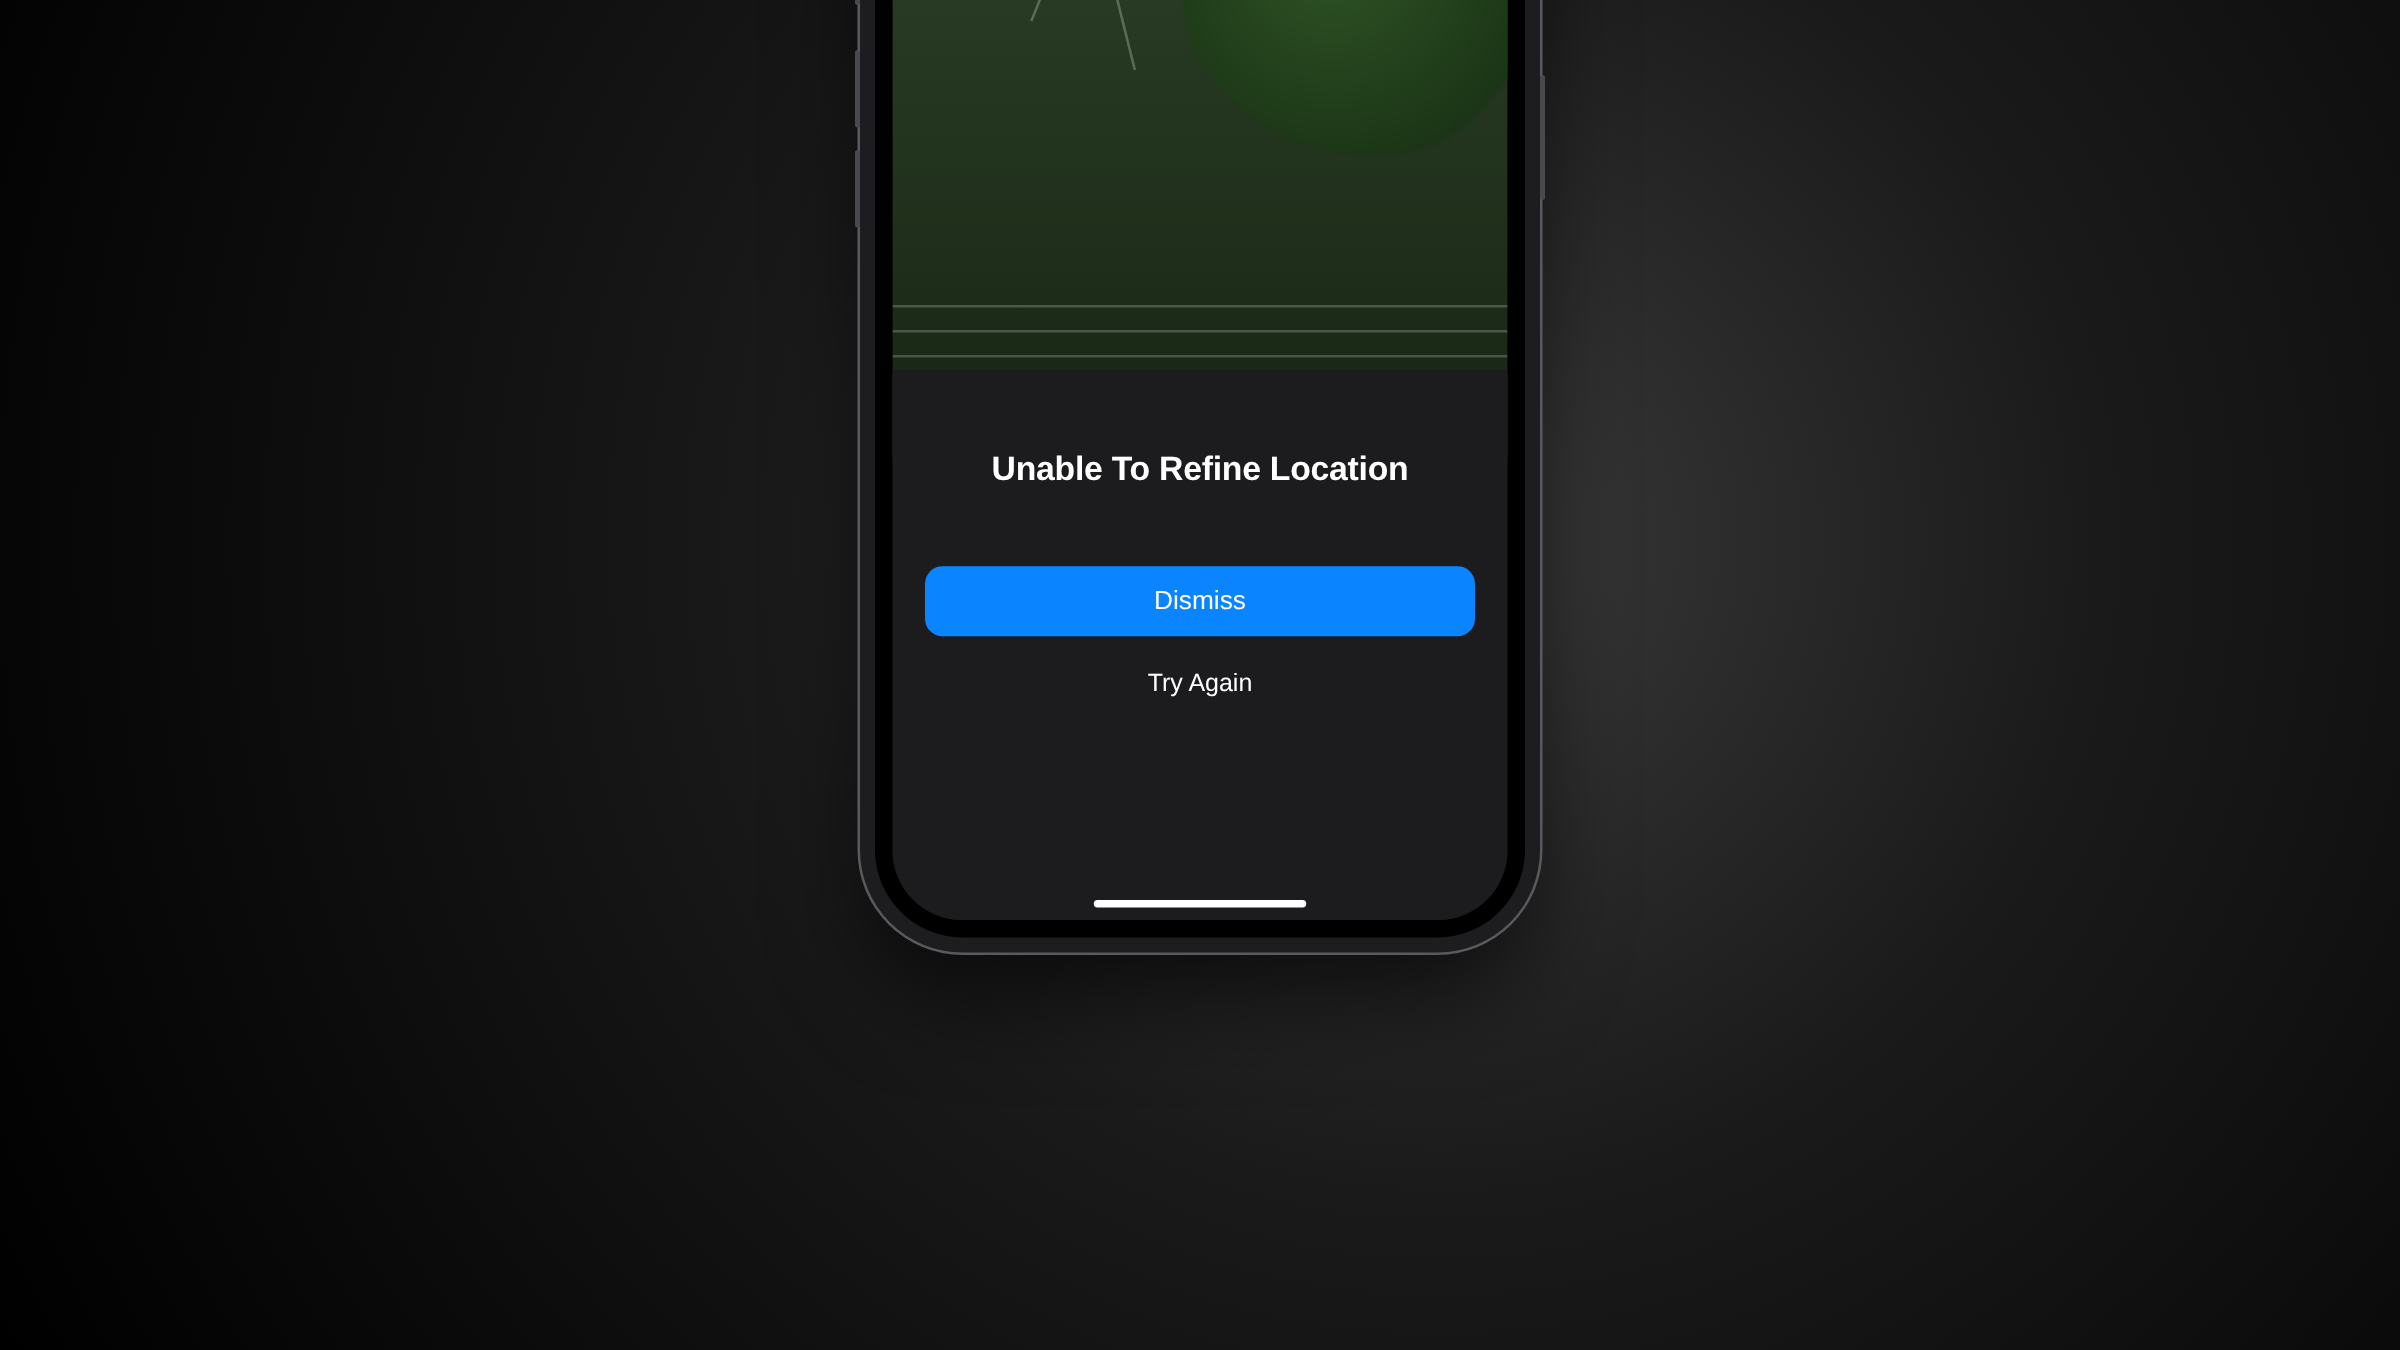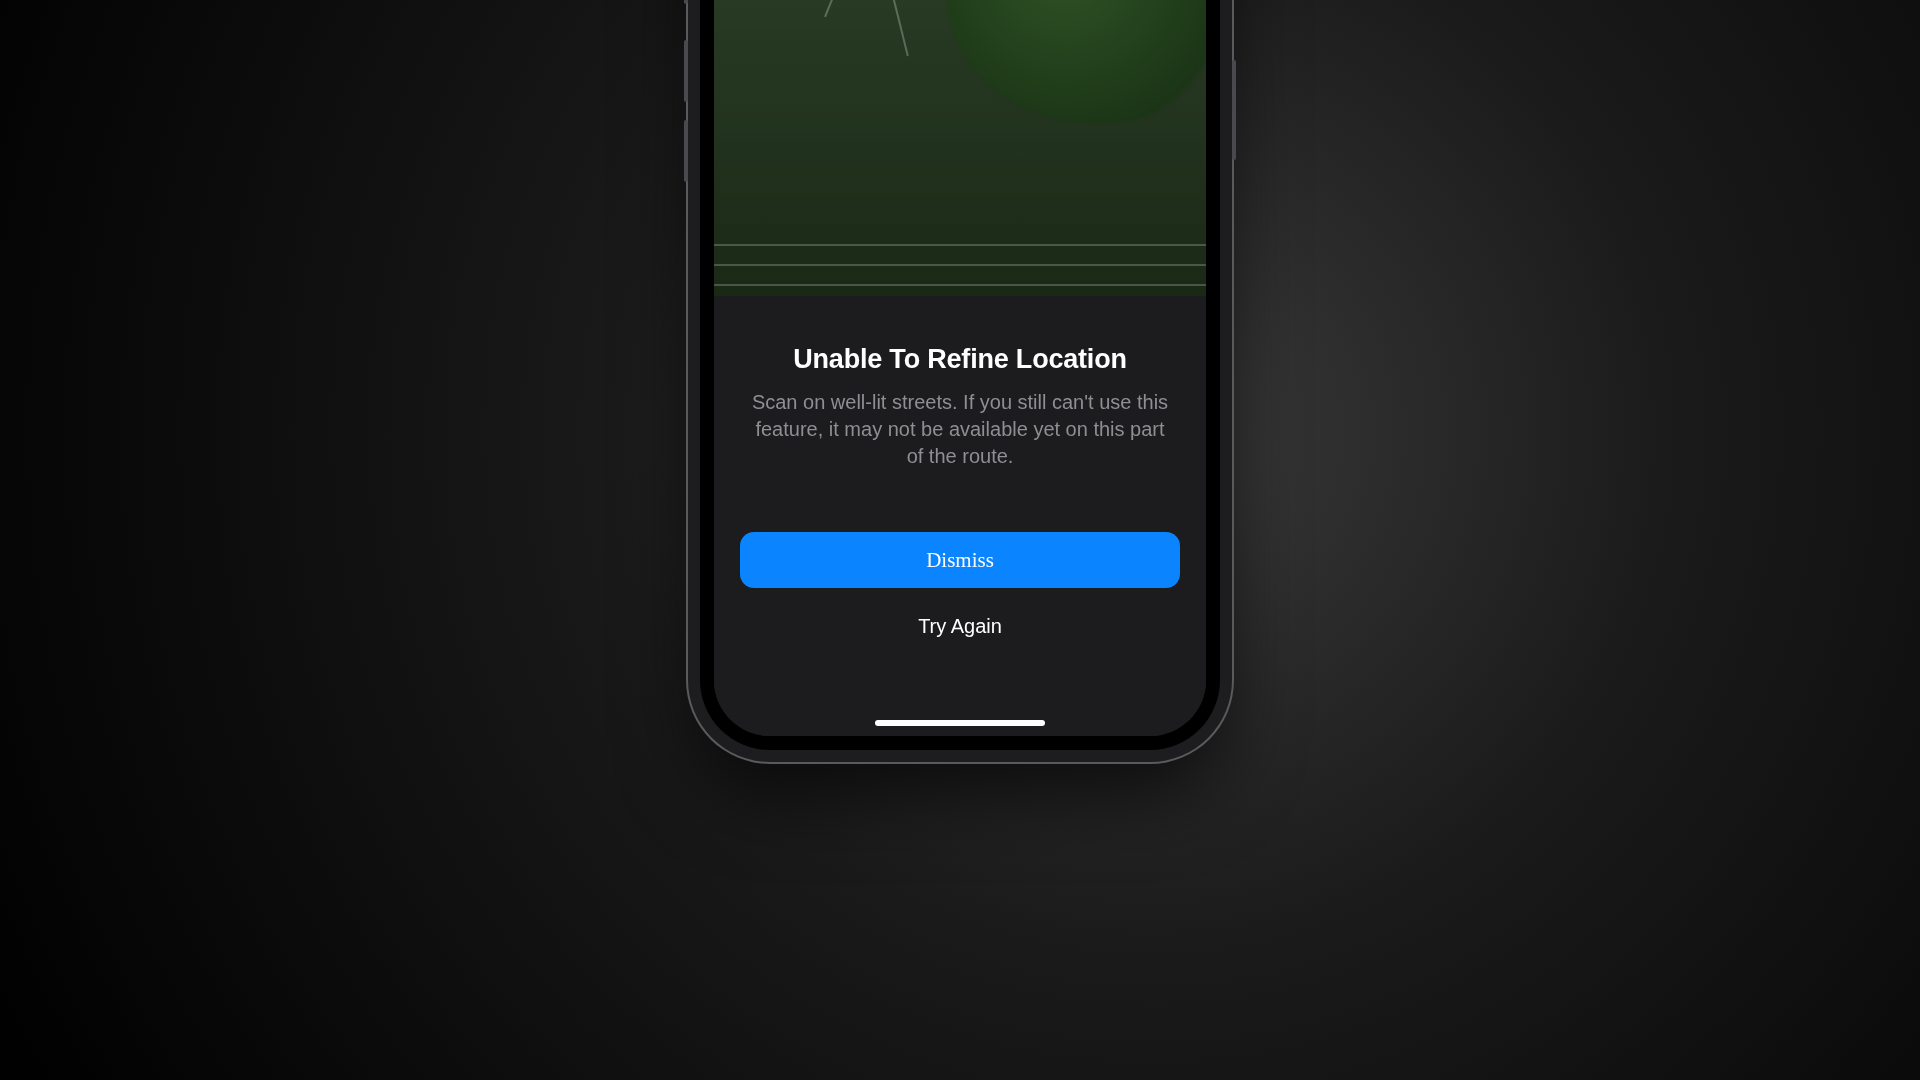--- a/index.html
+++ b/index.html
@@ -112,41 +112,42 @@
       background: #1c1c1e;
       padding: 48px 26px 72px;
       text-align: center;
     }
     .sheet h1 {
       color: #fff;
       font-size: 27px;
       font-weight: 600;
       letter-spacing: -0.2px;
       margin-bottom: 14px;
+      margin-top: 16px;
     }
     .sheet p {
       color: #8e8e93;
       font-size: 20px;
       line-height: 1.35;
       font-weight: 400;
       max-width: 420px;
       margin: 0 auto;
     }
     .btn-primary {
       display: block;
       width: 100%;
       margin-top: 62px;
       height: 56px;
       border: none;
       border-radius: 14px;
       background: #0a84ff;
       color: #fff;
       font-size: 21px;
       font-weight: 500;
-      font-family: Liberation Serif, serif;
+      font-family: Liberation Sans, sans-serif;
     }
     .btn-secondary {
       display: block;
       width: 100%;
       margin-top: 16px;
       height: 44px;
       border: none;
       background: transparent;
       color: #fff;
       font-size: 20px;
@@ -173,21 +174,20 @@
       <span class="cable c5"></span>
       <span class="trees"></span>
       <span class="rail r1"></span>
       <span class="rail r2"></span>
       <span class="rail r3"></span>
     </div>
 
     <div class="sheet">
       <h1>Unable To Refine Location</h1>
 
-      <p>Scan on well-lit streets. If you still can't use this feature, it may not be available yet on this part of the route.</p>
 
       <button class="btn-primary">Dismiss</button>
 
       <button class="btn-secondary">Try Again</button>
     </div>
 
     <div class="home-bar"></div>
   </div>
 </div>
 

